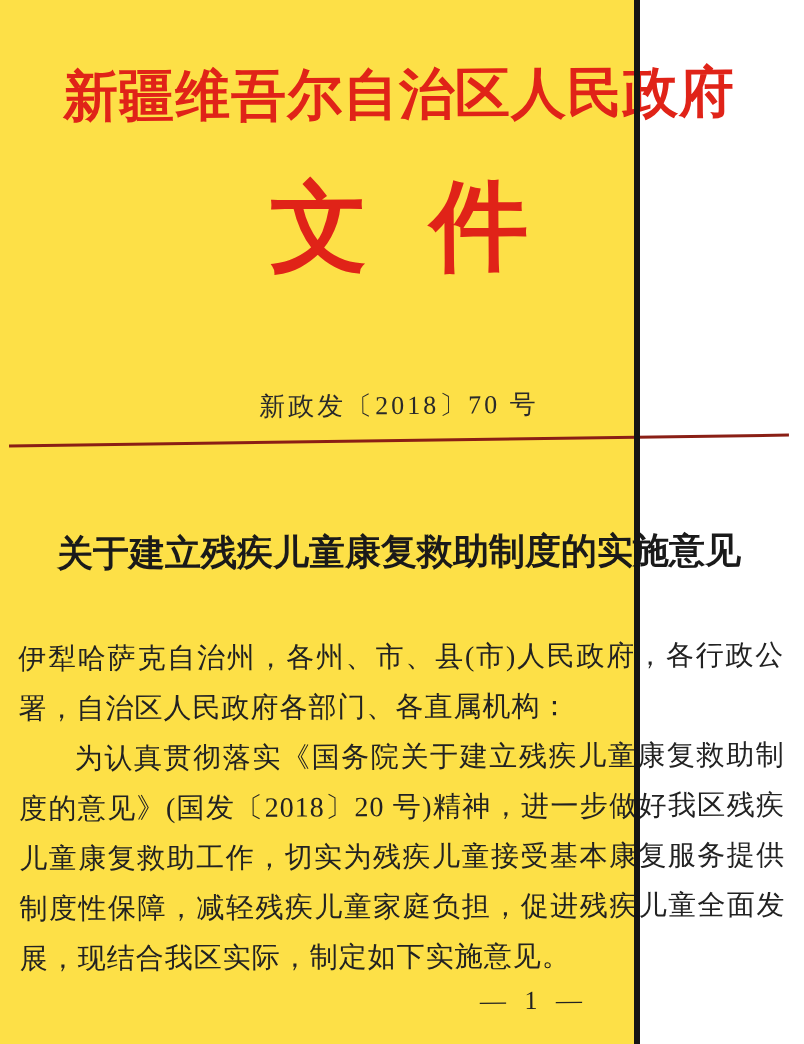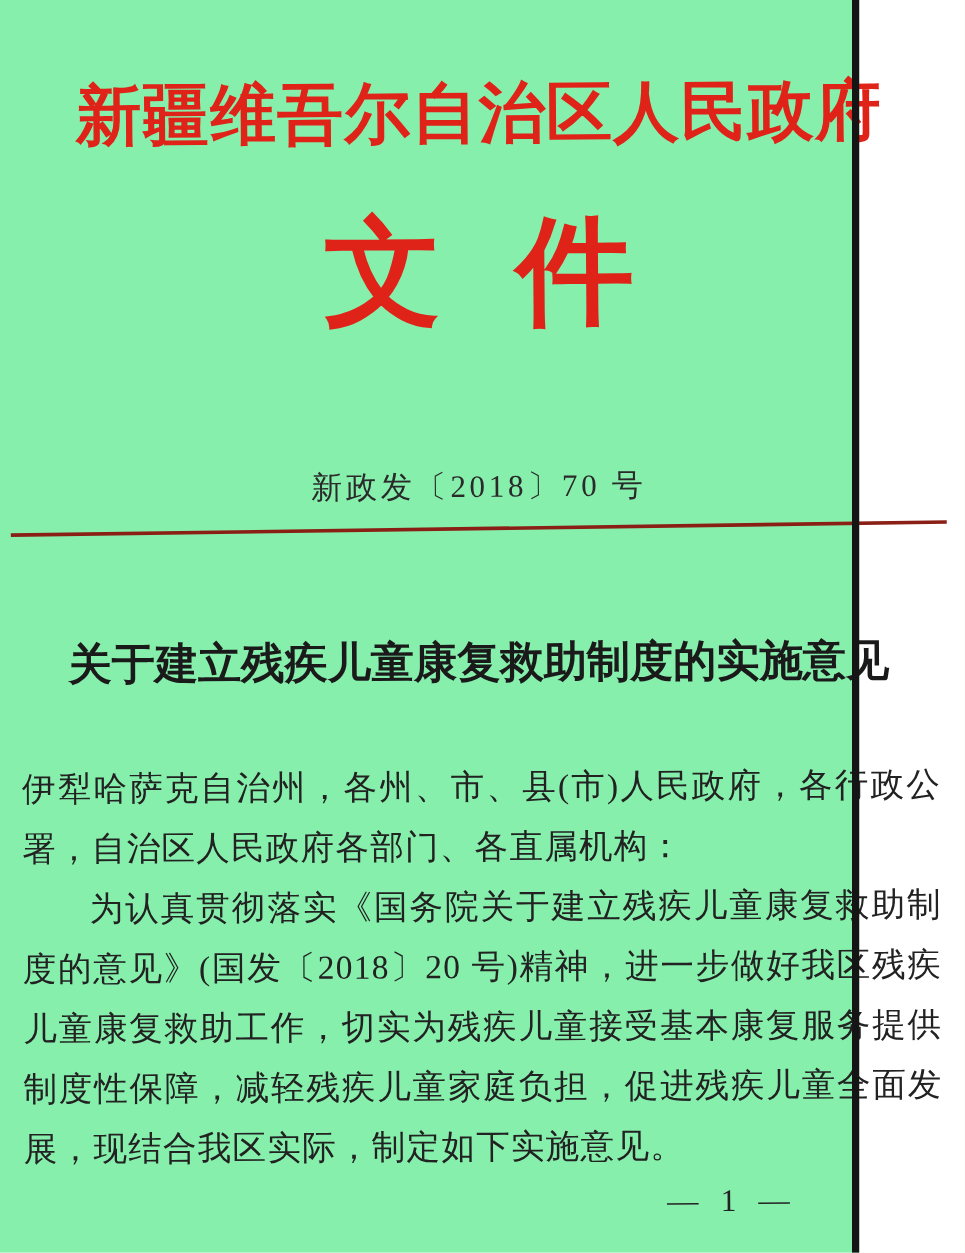--- a/index.html
+++ b/index.html
@@ -5,24 +5,24 @@
   * { margin: 0; padding: 0; box-sizing: border-box; }
   html, body { background: #ffffff; }
   body {
     width: 804px;
     height: 1044px;
     position: relative;
     overflow: hidden;
     font-family: "Liberation Serif", "DejaVu Serif", serif;
   }
   .page {
-    width: 716px;
+    width: 640px;
     height: 1044px;
     position: relative;
-    background: #86efac;
+    background: #fde047;
     color: #1f1f1f;
   }
   
   .scan-edge {
     position: absolute;
     top: 0;
     right: 0;
     width: 6px;
     height: 1044px;
     background: #151515;

